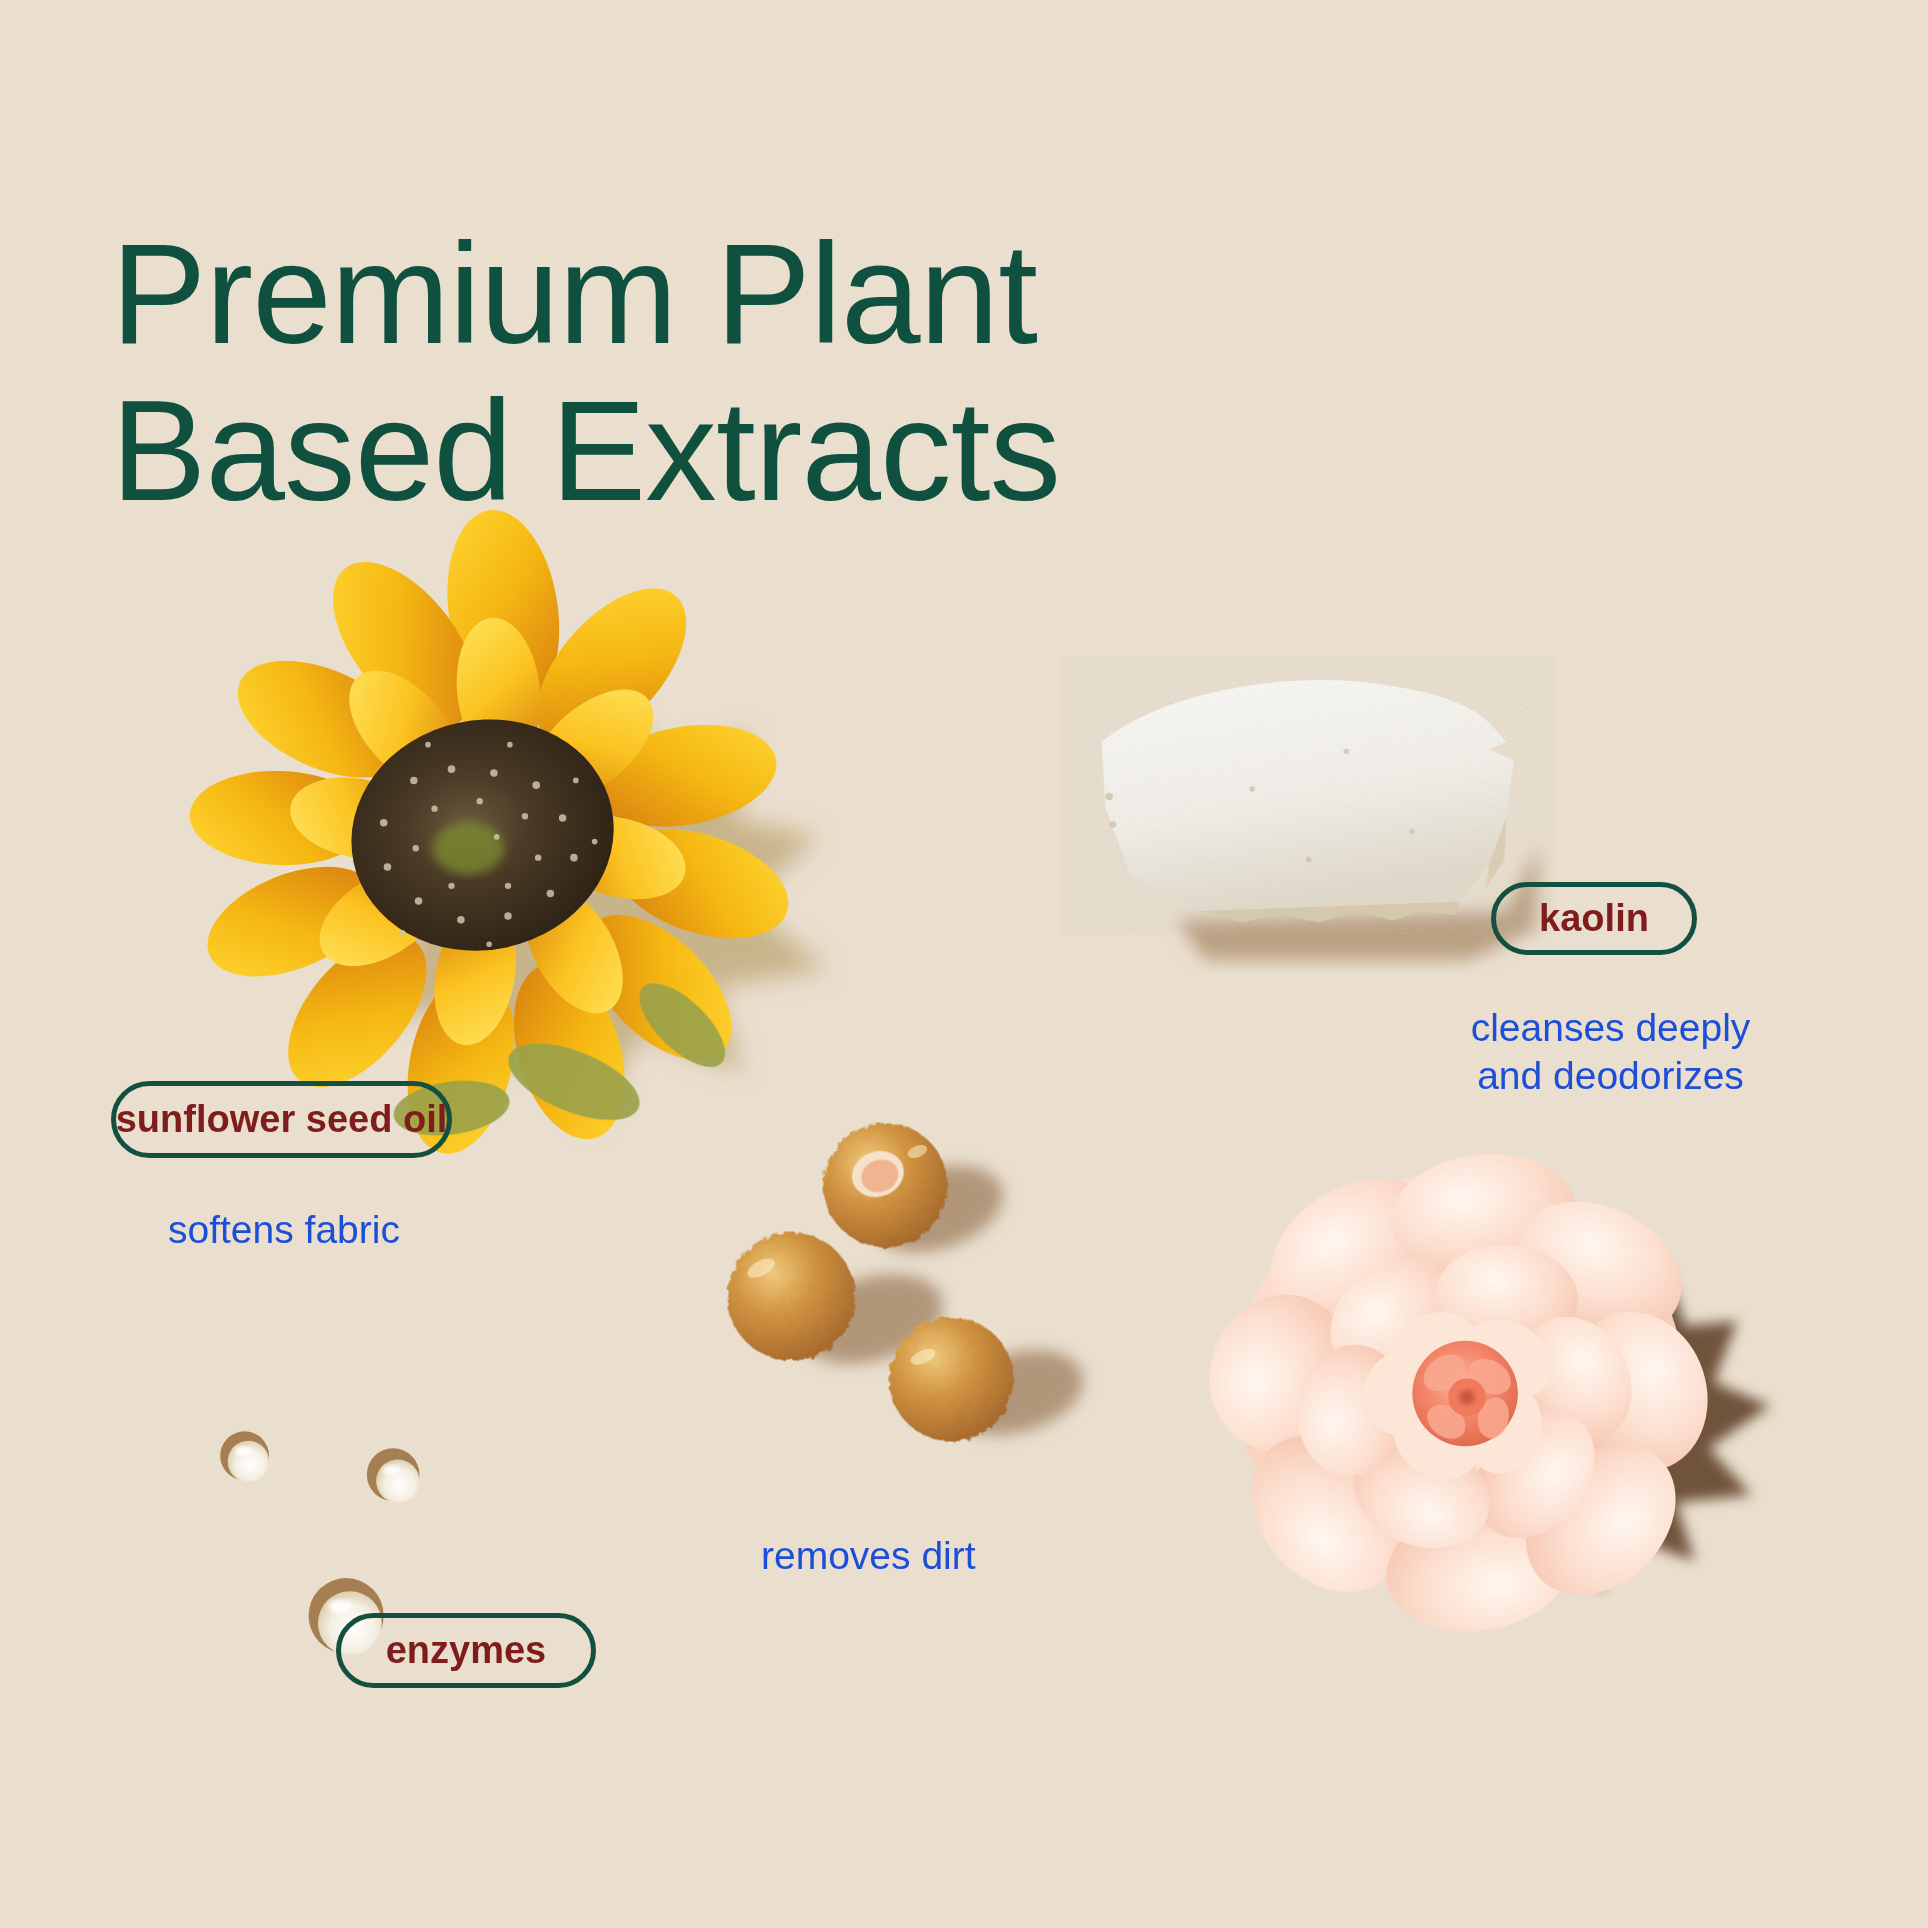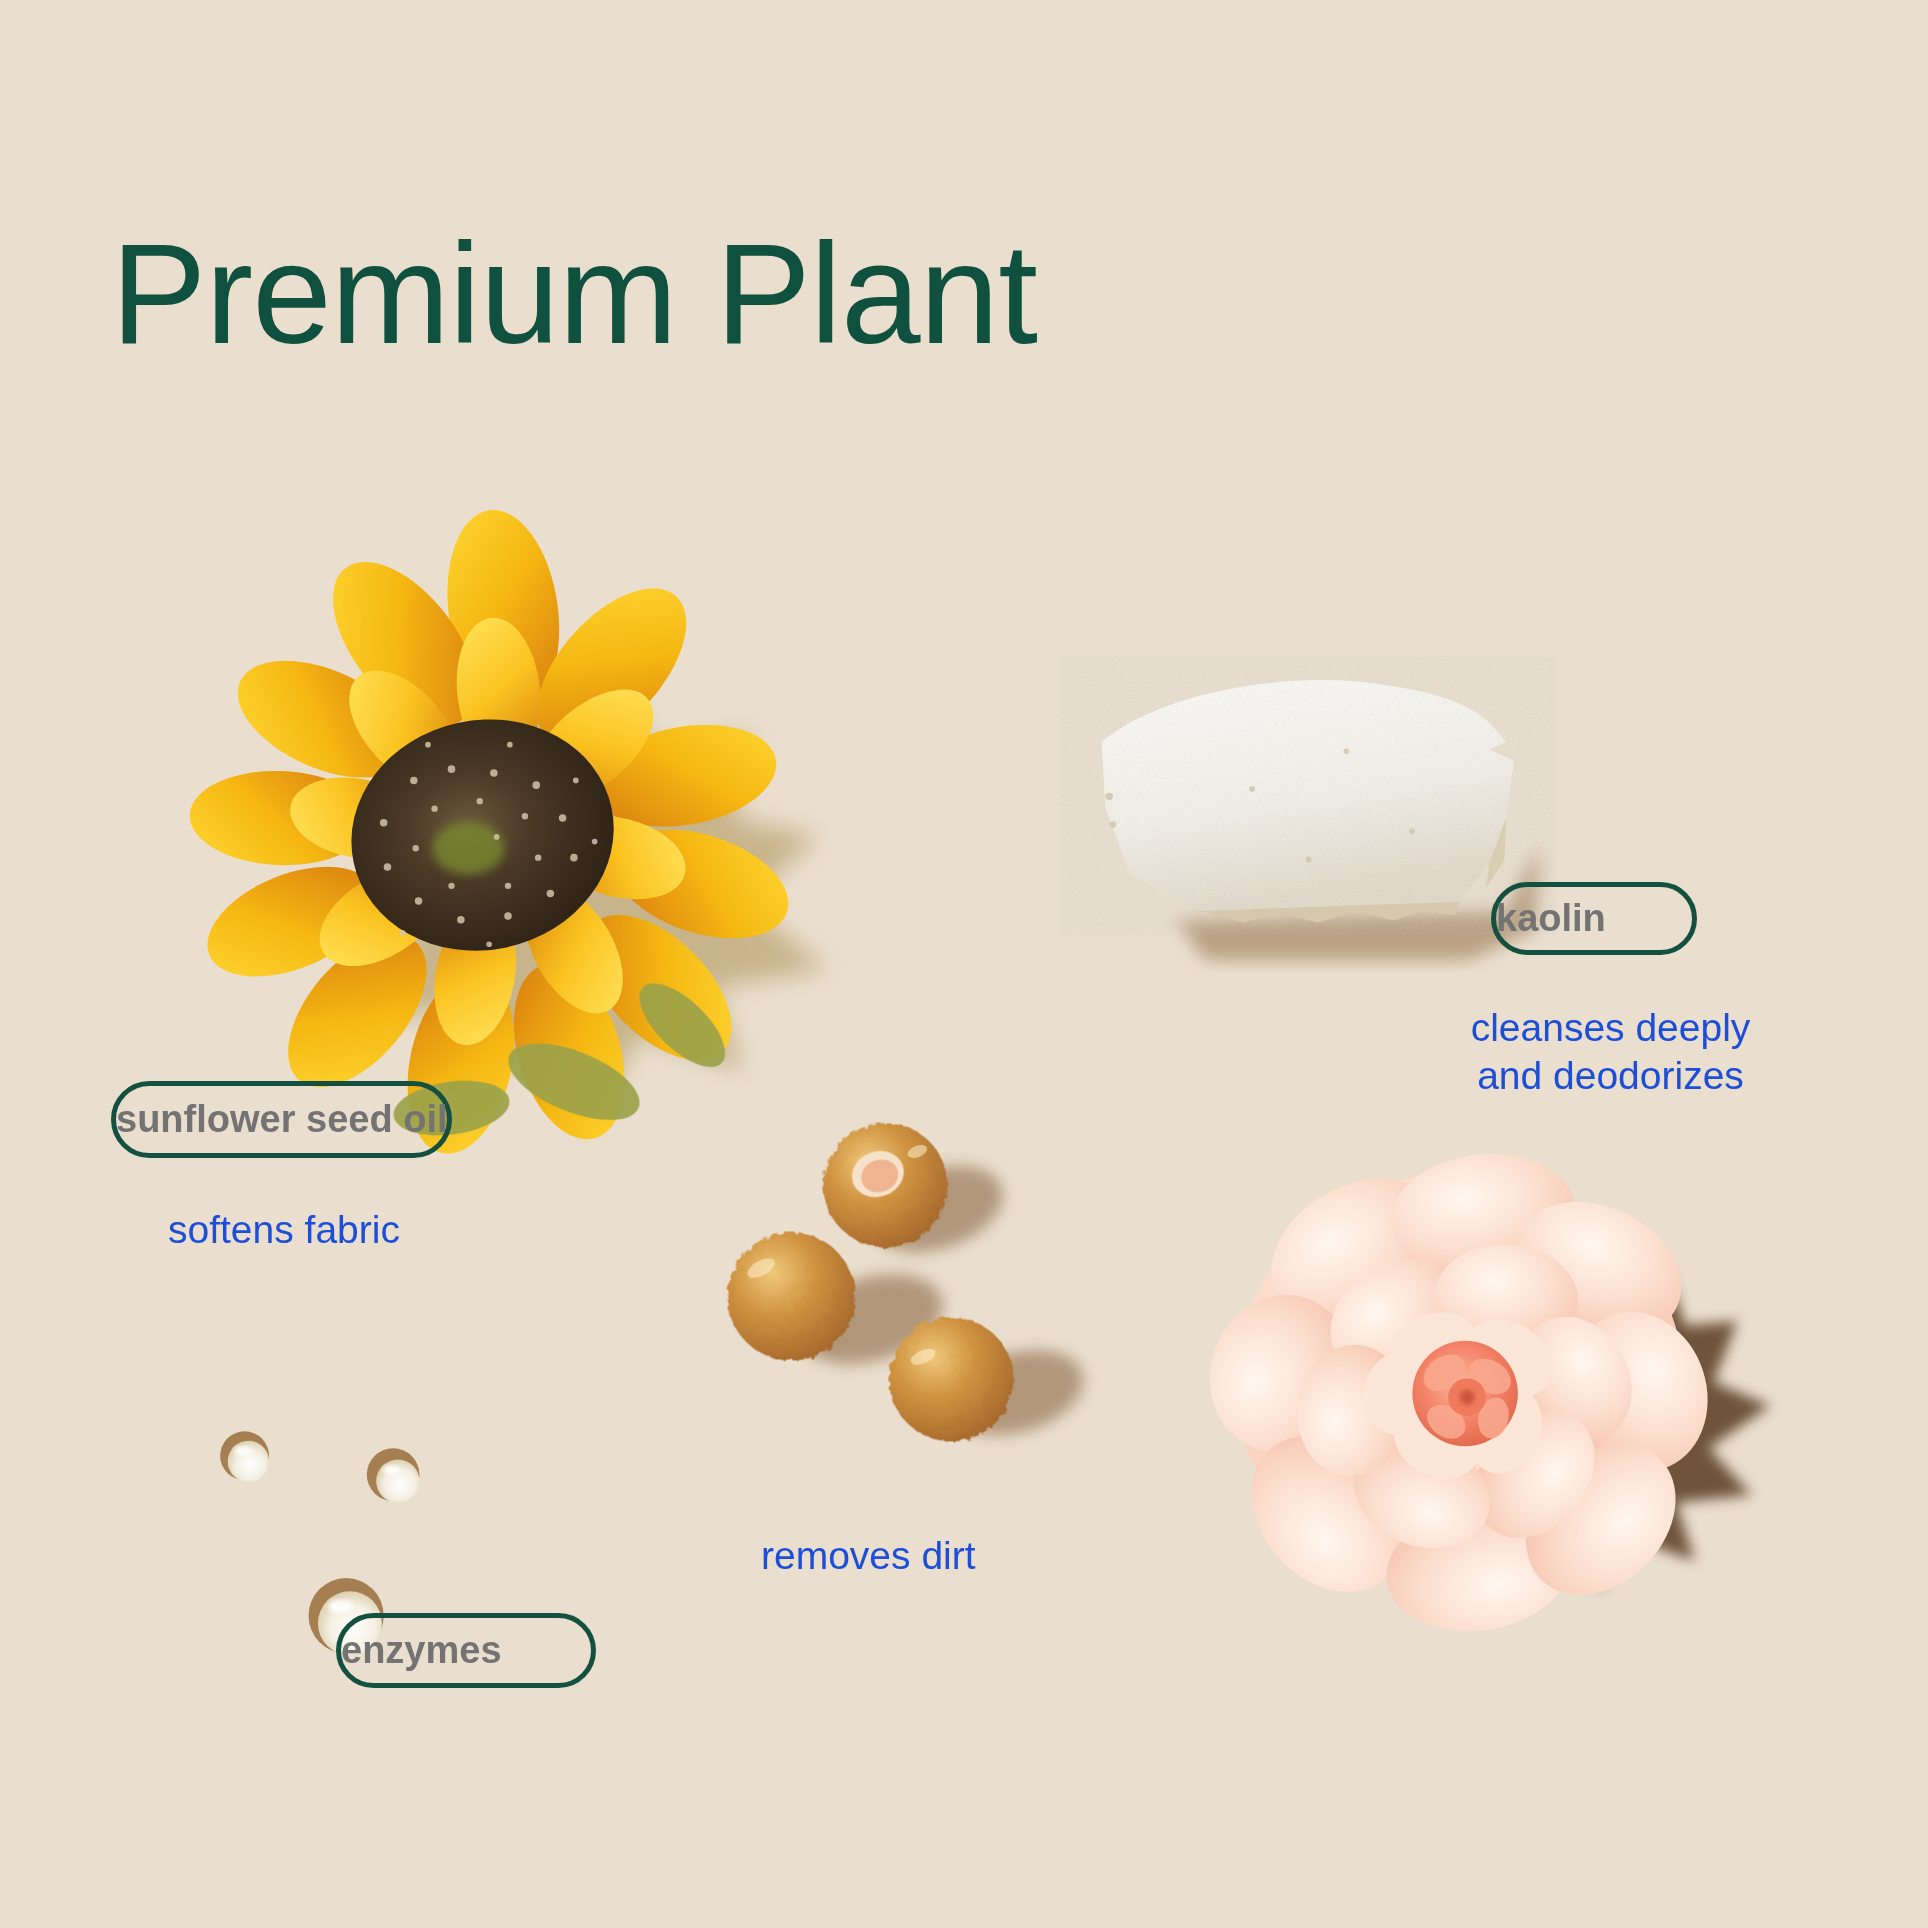--- a/index.html
+++ b/index.html
@@ -29,25 +29,25 @@
     font-weight: 500;
     letter-spacing: -0.9px;
   }
   #title .tline { display: block; white-space: nowrap; }
 
   
   .pill {
     position: absolute;
     display: inline-flex;
     align-items: center;
-    justify-content: flex-start;
+    justify-content: center;
     box-sizing: border-box;
     border: 5.6px solid #14503F;
     border-radius: 941px;
-    color: #737373;
+    color: #7f1d1d;
     font-weight: bold;
     white-space: nowrap;
     z-index: 40;
   }
   .caption {
     position: absolute;
     color: #1d4ed8;
     font-weight: 400;
     white-space: pre-line;
     line-height: 1.22;
@@ -80,20 +80,21 @@
   #pill-camellia  { left: 1345px; top: 1624px; width: 427px; height: 79px;  font-size: 38px; }
   #cap-camellia   { left: 1347px; top: 1751px; font-size: 39px; }
 </style>
 </head>
 <body>
 
 <div id="stage">
 
   <h1 id="title">
     <span class="tline">Premium Plant</span>
+    <span class="tline">Based Extracts</span>
   </h1>
 
   <div class="art" id="art-sunflower">
     <svg viewBox="0 0 720 700" preserveAspectRatio="none">
       <defs>
         <radialGradient id="sfCore" cx="45%" cy="45%" r="62%">
           <stop offset="0%" stop-color="#6B5A3E"></stop>
           <stop offset="38%" stop-color="#4A3A26"></stop>
           <stop offset="100%" stop-color="#2B2014"></stop>
         </radialGradient>

